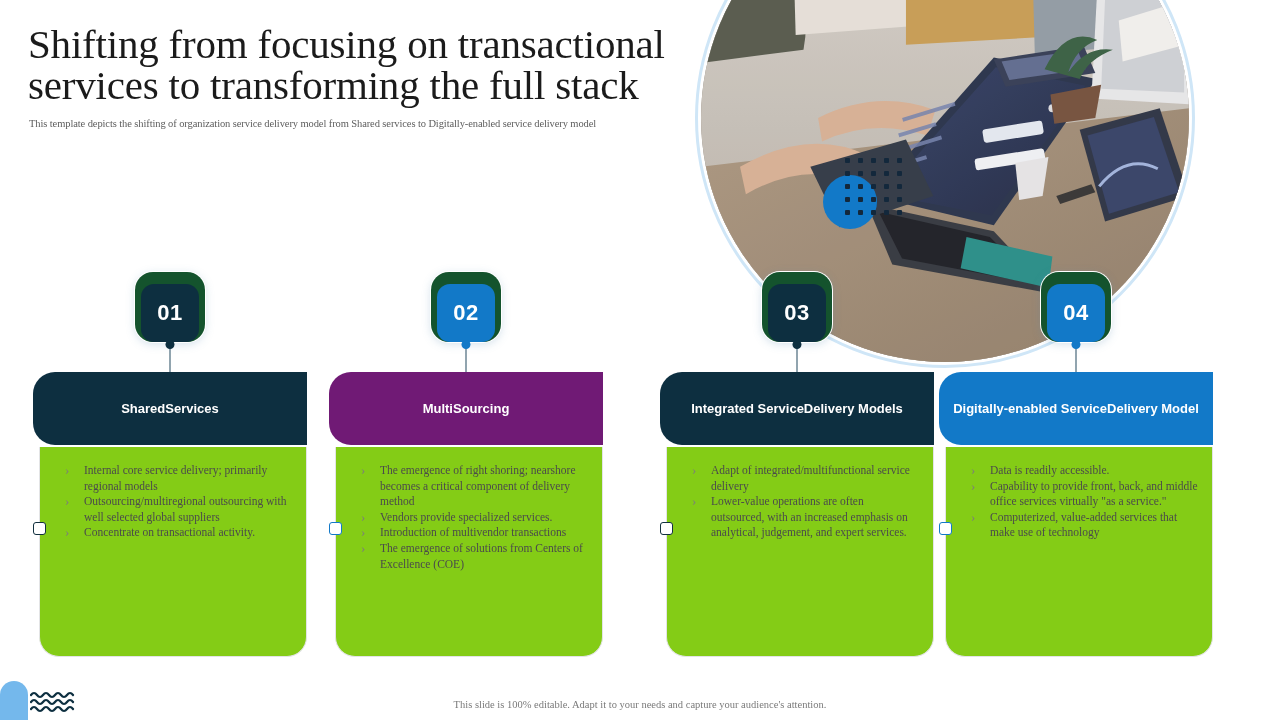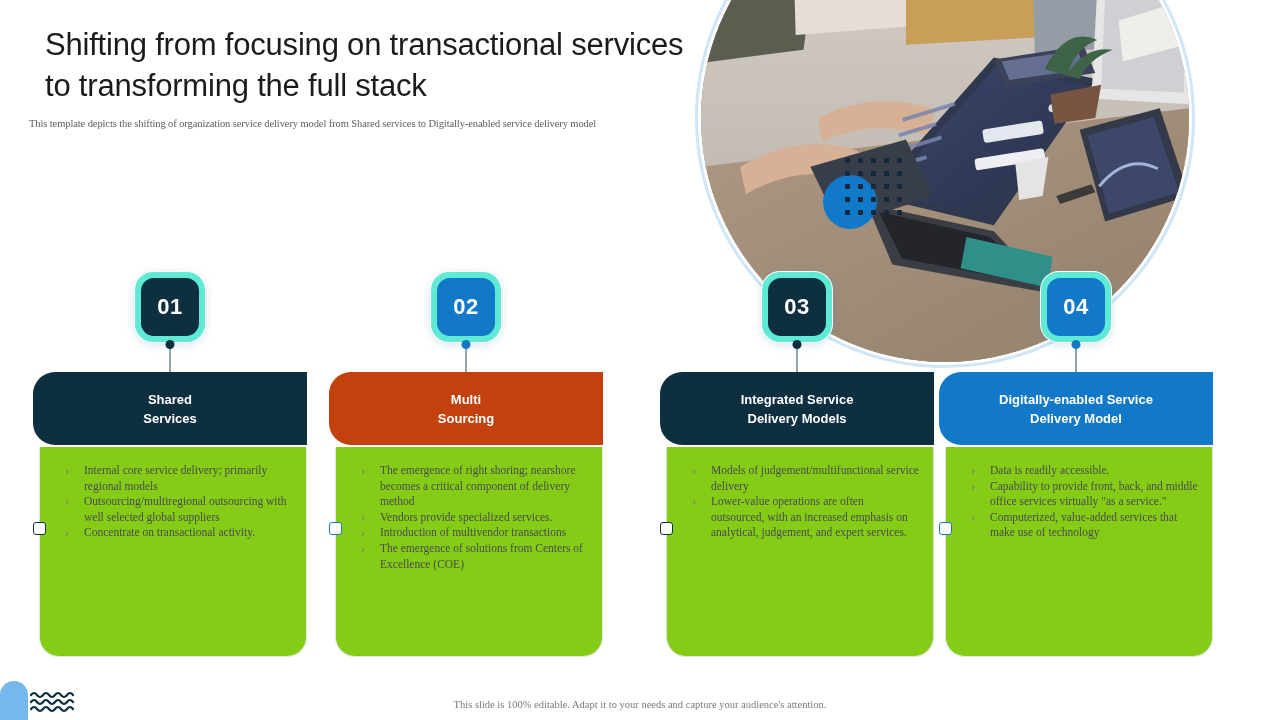--- a/index.html
+++ b/index.html
@@ -6,23 +6,23 @@
   html, body {
     width: 1280px; height: 720px;
     background: #ffffff;
     font-family: "Liberation Sans", sans-serif;
     overflow: hidden;
   }
   .slide { position: relative; width: 1280px; height: 720px; background:#fff; }
 
   
   .title {
-    position: absolute; left: 45px; top: 24px; width: 640px;
-    font-family: Liberation Sans, sans-serif;
-    font-size: 31px; line-height: 41px; font-weight: 400;
+    position: absolute; left: 28px; top: 24px; width: 640px;
+    font-family: Liberation Serif, serif;
+    font-size: 41px; line-height: 41px; font-weight: 400;
     color: #1b1b1b; letter-spacing: -0.2px;
   }
   .subtitle {
     position: absolute; left: 29px; top: 117px; width: 640px;
     font-family: "Liberation Serif", serif;
     font-size: 10.5px; line-height: 14px; color: #5d5d5d;
     letter-spacing: -0.1px;
   }
 
   
@@ -55,42 +55,42 @@
   }
 
   
   .cards { position: absolute; left: 0; top: 272px; width: 1280px; height: 390px; }
   .card { position: absolute; top: 0; width: 274px; height: 390px; }
 
   .badge-wrap {
     position: absolute; left: 50%; top: 0; transform: translateX(-50%);
     width: 70px; height: 70px;
     border-radius: 18px;
-    background: #5eead4;
+    background: #14532d;
     box-shadow: 0 0 0 1px rgba(255,255,255,1), 0 2px 10px rgba(90,140,180,0.28);
-    display: flex; align-items: center; justify-content: center;
+    display: flex; align-items: flex-end; justify-content: center;
   }
   .badge {
     width: 58px; height: 58px; border-radius: 13px;
     display: flex; align-items: center; justify-content: center;
     color: #ffffff; font-size: 22px; font-weight: bold; letter-spacing: 0.5px;
   }
   .connector {
     position: absolute; left: 50%; top: 70px; transform: translateX(-50%);
     width: 1px; height: 30px; background: #244a60;
   }
   .connector-dot {
     position: absolute; left: 50%; top: 68px; transform: translateX(-50%);
     width: 9px; height: 9px; border-radius: 50%;
   }
 
   .head-bar {
     position: absolute; left: 0; top: 100px; width: 274px; height: 73px;
     border-radius: 22px 0 0 22px;
-    display: flex; flex-direction: column;
+    display: flex; 
     align-items: center; justify-content: center;
     color: #ffffff; font-size: 13px; font-weight: bold; line-height: 19px;
     text-align: center;
   }
 
   .body-box {
     position: absolute; left: 6px; top: 175px; width: 268px; height: 210px;
     border: 1px solid #e3e4e6;
     border-top: none;
     border-radius: 0 0 20px 20px;
@@ -299,21 +299,21 @@
         </ul>
       </div>
     </div>
 
     <div class="card" style="left:329px">
       <div class="badge-wrap">
         <div class="badge" style="background:#1279c8">02</div>
       </div>
       <div class="connector"></div>
       <div class="connector-dot" style="background:#1279c8"></div>
-      <div class="head-bar" style="background:#c2410c">
+      <div class="head-bar" style="background:#701a75">
         <span>Multi</span>
         <span>Sourcing</span>
       </div>
       <div class="body-box">
         <div class="marker blue"></div>
         <ul class="bullets">
           <li>The emergence of right shoring; nearshore becomes a critical component of delivery method</li>
           <li>Vendors provide specialized services.</li>
           <li>Introduction of multivendor transactions</li>
           <li>The emergence of solutions from Centers of Excellence (COE)</li>
@@ -327,21 +327,21 @@
       </div>
       <div class="connector"></div>
       <div class="connector-dot" style="background:#0d2f40"></div>
       <div class="head-bar" style="background:#0d2f40">
         <span>Integrated Service</span>
         <span>Delivery Models</span>
       </div>
       <div class="body-box">
         <div class="marker"></div>
         <ul class="bullets">
-          <li>Models of judgement/multifunctional service delivery</li>
+          <li>Adapt of integrated/multifunctional service delivery</li>
           <li>Lower-value operations are often outsourced, with an increased emphasis on analytical, judgement, and expert services.</li>
         </ul>
       </div>
     </div>
 
     <div class="card" style="left:939px">
       <div class="badge-wrap">
         <div class="badge" style="background:#1279c8">04</div>
       </div>
       <div class="connector"></div>

